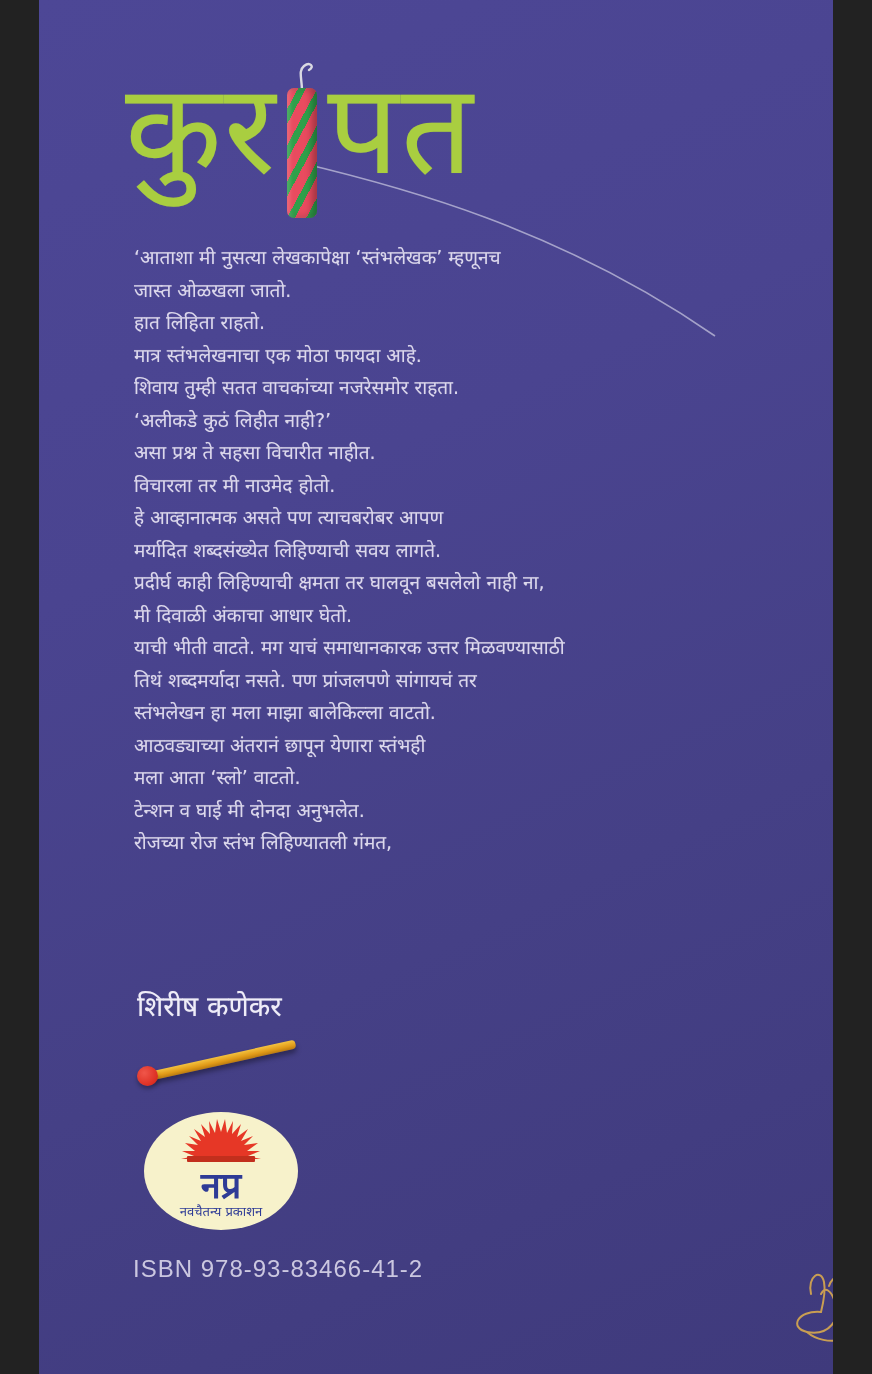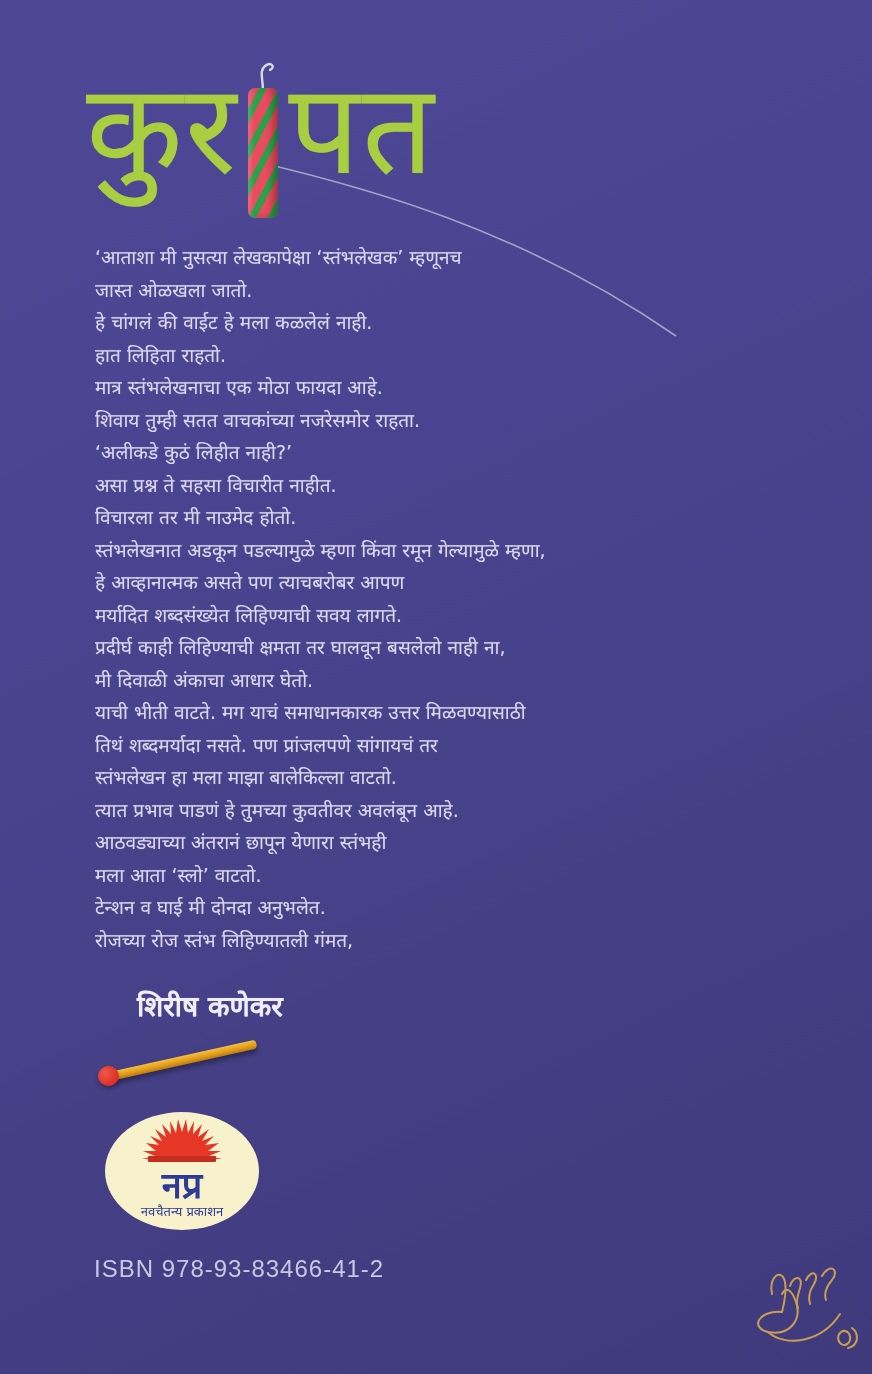--- a/index.html
+++ b/index.html
@@ -1,18 +1,18 @@
 <!DOCTYPE html>
 <html><head>
 <meta charset="utf-8">
 <style>
   html,body { margin:0; padding:0; background:#222; }
   .cover {
     position:relative;
-    width:872px; height:1374px;
+    width:794px; height:1374px;
     margin:0 auto;
     overflow:hidden;
     background:linear-gradient(155deg,#4d4796 0%,#4a4490 35%,#454086 65%,#3f3a7c 100%);
     font-family:"DejaVu Sans", sans-serif;
   }
   
   .title-row {
     position:absolute; left:86px; top:58px;
     display:flex; align-items:flex-start;
     color:#a9ce40;
@@ -31,23 +31,22 @@
   .arc-svg { position:absolute; left:0; top:0; pointer-events:none; }
   
   .blurb {
     position:absolute; left:95px; top:241px; width:690px;
     color:#dcd8ec; font-size:19px; line-height:32.5px;
     text-shadow:0 0 1px rgba(220,216,236,.35);
   }
   
   .author {
     position:absolute; left:98px; top:986px;
-    color:#efedf8; font-size:28px; font-weight:bold;
+    color:#efedf8; font-size:28px; font-weight:normal;
     text-shadow:0 0 1px rgba(239,237,248,.4);
-    margin-left:39px;
   }
   
   .match { position:absolute; left:98px; top:1038px; width:180px; height:60px; }
   .match-stick {
     position:absolute; left:12px; top:34px; width:150px; height:9px;
     background:linear-gradient(#f4c23f,#e09a18 60%,#b97a10);
     border-radius:4px;
     transform:rotate(-12.5deg); transform-origin:left center;
     box-shadow:0 4px 5px rgba(0,0,0,.35);
   }
@@ -84,36 +83,33 @@
         <path d="M13,33 C13,20 9,13 15,8 C21,3 26,9 20,12" fill="none" stroke="#d9d9e2" stroke-width="2.4" stroke-linecap="round"></path>
       </svg>
       <span class="cracker-body"></span>
     </span>
     <span>पत</span>
   </div>
 
   <div class="blurb">
     <div>‘आताशा मी नुसत्या लेखकापेक्षा ‘स्तंभलेखक’ म्हणूनच</div>
     <div>जास्त ओळखला जातो.</div>
-    <div>हे चांगलं की वाईट हे मला कळलेलं नाही.</div>
     <div>हात लिहिता राहतो.</div>
     <div>मात्र स्तंभलेखनाचा एक मोठा फायदा आहे.</div>
     <div>शिवाय तुम्ही सतत वाचकांच्या नजरेसमोर राहता.</div>
     <div>‘अलीकडे कुठं लिहीत नाही?’</div>
     <div>असा प्रश्न ते सहसा विचारीत नाहीत.</div>
     <div>विचारला तर मी नाउमेद होतो.</div>
-    <div>स्तंभलेखनात अडकून पडल्यामुळे म्हणा किंवा रमून गेल्यामुळे म्हणा,</div>
     <div>हे आव्हानात्मक असते पण त्याचबरोबर आपण</div>
     <div>मर्यादित शब्दसंख्येत लिहिण्याची सवय लागते.</div>
     <div>प्रदीर्घ काही लिहिण्याची क्षमता तर घालवून बसलेलो नाही ना,</div>
     <div>मी दिवाळी अंकाचा आधार घेतो.</div>
     <div>याची भीती वाटते. मग याचं समाधानकारक उत्तर मिळवण्यासाठी</div>
     <div>तिथं शब्दमर्यादा नसते. पण प्रांजलपणे सांगायचं तर</div>
     <div>स्तंभलेखन हा मला माझा बालेकिल्ला वाटतो.</div>
-    <div>त्यात प्रभाव पाडणं हे तुमच्या कुवतीवर अवलंबून आहे.</div>
     <div>आठवड्याच्या अंतरानं छापून येणारा स्तंभही</div>
     <div>मला आता ‘स्लो’ वाटतो.</div>
     <div>टेन्शन व घाई मी दोनदा अनुभलेत.</div>
     <div>रोजच्या रोज स्तंभ लिहिण्यातली गंमत,</div>
   </div>
 
   <div class="author">शिरीष कणेकर</div>
 
   <div class="match">
     <div class="match-stick"></div>

